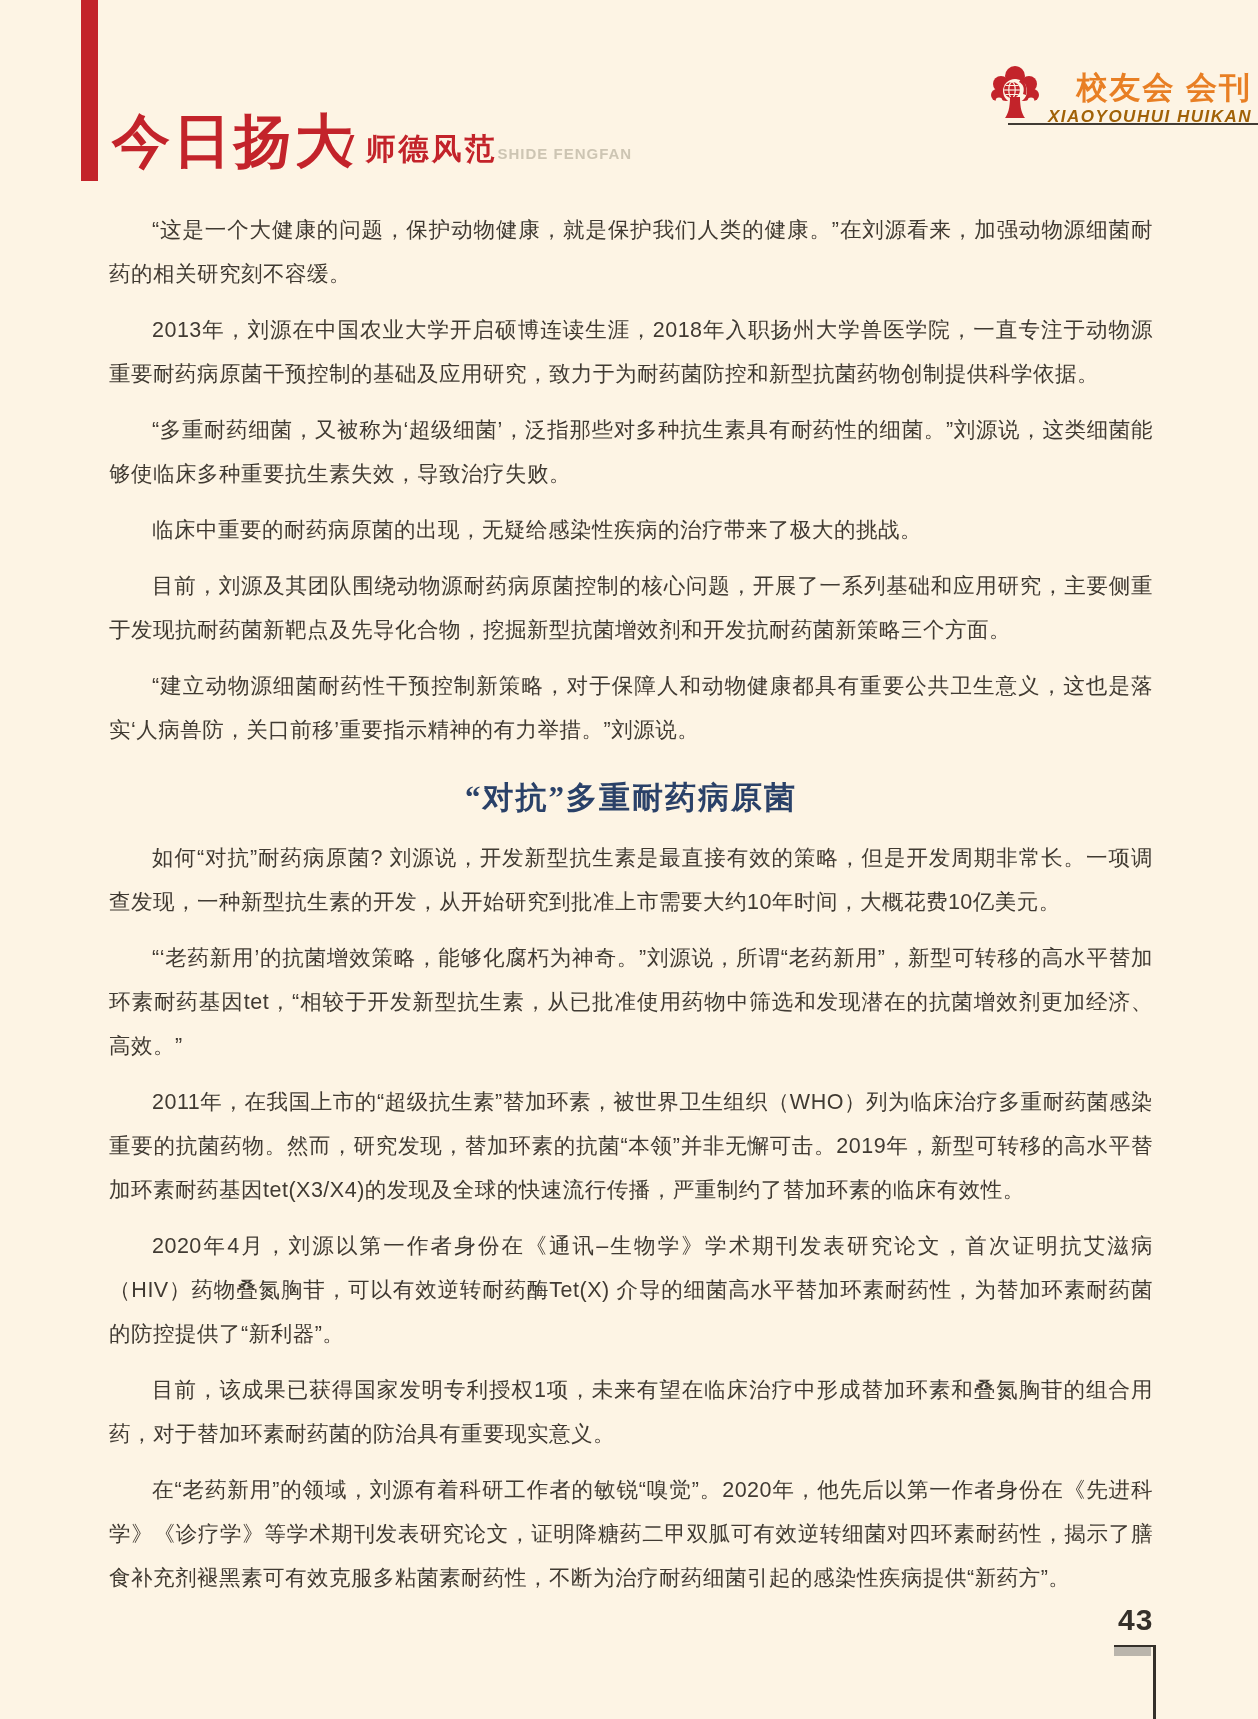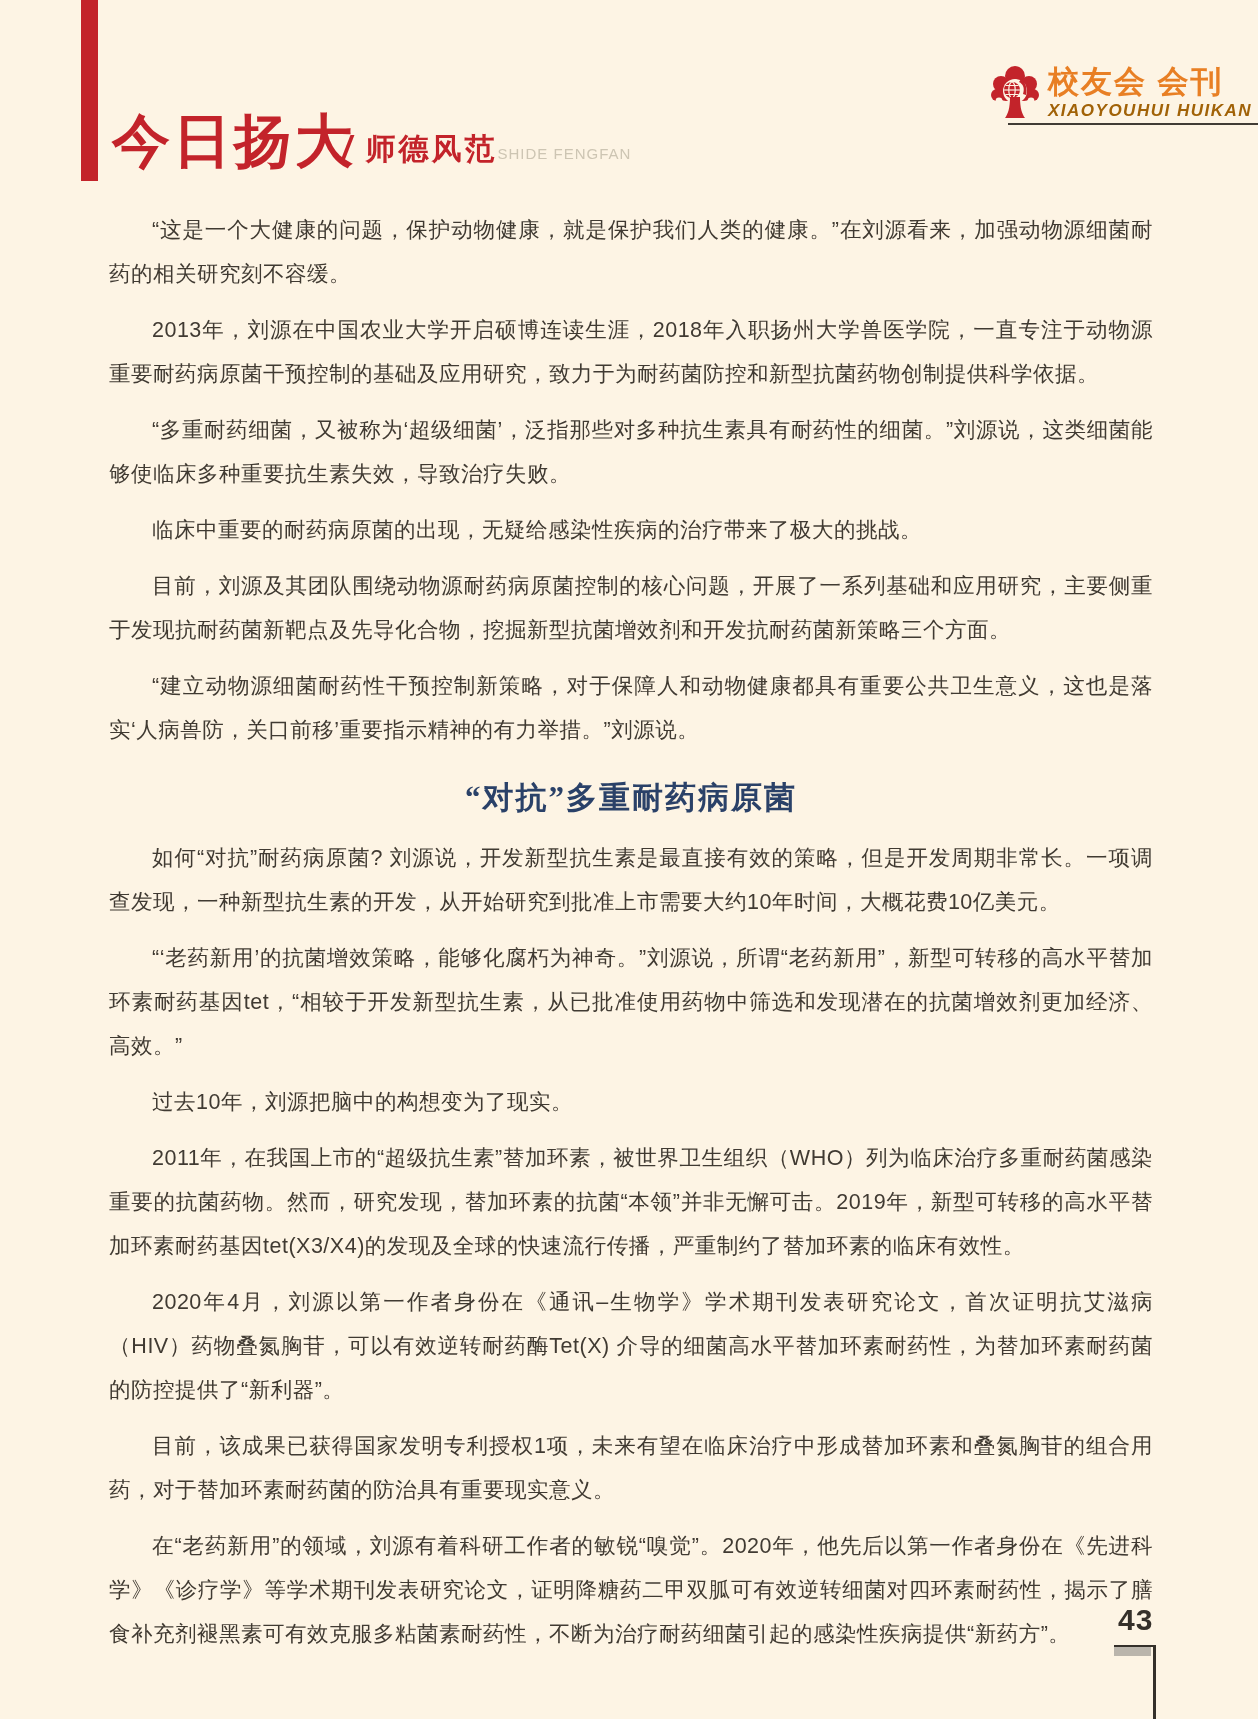--- a/index.html
+++ b/index.html
@@ -8,26 +8,26 @@
     background:#fdf4e4;overflow:hidden;
     font-family:"Liberation Sans","DejaVu Sans",sans-serif;
   }
   
   .red-bar{position:absolute;left:81px;top:0;width:17px;height:181px;background:#c3232a;}
   .masthead{position:absolute;left:112px;top:112px;font-size:58px;line-height:58px;
     font-weight:900;color:#c3232a;letter-spacing:3px;white-space:nowrap;}
   .section-row{position:absolute;left:342px;top:128px;display:flex;align-items:baseline;white-space:nowrap;}
   .section-slash{color:#c3232a;font-size:34px;font-weight:700;font-style:italic;margin-right:14px;}
   .section-cn{color:#c3232a;font-size:30px;font-weight:900;letter-spacing:3px;}
-  .section-en{color:#cdc5b3;font-size:15px;font-weight:400;letter-spacing:1px;text-align:right;}
+  .section-en{color:#cdc5b3;font-size:15px;font-weight:700;letter-spacing:1px;text-align:right;}
   .journal{position:absolute;right:0;top:65px;width:268px;}
   .journal-inner{display:flex;align-items:flex-start;}
   .logo-box{width:50px;height:56px;margin-right:8px;flex:0 0 auto;}
   .journal-text{display:flex;flex-direction:column;}
-  .journal-cn{color:#e87f24;font-size:31px;font-weight:900;letter-spacing:2px;white-space:nowrap;line-height:34px;}
+  .journal-cn{color:#e87f24;font-size:31px;font-weight:900;letter-spacing:2px;white-space:nowrap;line-height:34px;margin-top:6px;text-align:right;}
   .journal-en{color:#a16207;font-size:17px;font-weight:700;font-style:italic;letter-spacing:1.5px;margin-top:2px;white-space:nowrap;text-align:right;}
   .journal-rule{position:absolute;left:1008px;top:123px;width:250px;height:2px;background:#413c35;}
   
   .article{position:absolute;left:97px;top:196px;width:1068px;color:#403a32;}
   .article p{margin:12px;font-size:21.5px;line-height:44px;text-indent:2em;
     text-align:justify;letter-spacing:0.5px;}
   .article h2{margin:26px 0 18px 0;text-align:center;color:#2a4168;
     font-family:"Liberation Serif","DejaVu Serif",serif;
     font-size:31px;font-weight:900;letter-spacing:2px;line-height:40px;}
   
@@ -90,21 +90,20 @@
   <p>2013年，刘源在中国农业大学开启硕博连读生涯，2018年入职扬州大学兽医学院，一直专注于动物源重要耐药病原菌干预控制的基础及应用研究，致力于为耐药菌防控和新型抗菌药物创制提供科学依据。</p>
   <p>“多重耐药细菌，又被称为‘超级细菌’，泛指那些对多种抗生素具有耐药性的细菌。”刘源说，这类细菌能够使临床多种重要抗生素失效，导致治疗失败。</p>
   <p>临床中重要的耐药病原菌的出现，无疑给感染性疾病的治疗带来了极大的挑战。</p>
   <p>目前，刘源及其团队围绕动物源耐药病原菌控制的核心问题，开展了一系列基础和应用研究，主要侧重于发现抗耐药菌新靶点及先导化合物，挖掘新型抗菌增效剂和开发抗耐药菌新策略三个方面。</p>
   <p>“建立动物源细菌耐药性干预控制新策略，对于保障人和动物健康都具有重要公共卫生意义，这也是落实‘人病兽防，关口前移’重要指示精神的有力举措。”刘源说。</p>
 
   <h2>“对抗”多重耐药病原菌</h2>
 
   <p>如何“对抗”耐药病原菌? 刘源说，开发新型抗生素是最直接有效的策略，但是开发周期非常长。一项调查发现，一种新型抗生素的开发，从开始研究到批准上市需要大约10年时间，大概花费10亿美元。</p>
   <p>“‘老药新用’的抗菌增效策略，能够化腐朽为神奇。”刘源说，所谓“老药新用”，新型可转移的高水平替加环素耐药基因tet，“相较于开发新型抗生素，从已批准使用药物中筛选和发现潜在的抗菌增效剂更加经济、高效。”</p>
-  <p>过去10年，刘源把脑中的构想变为了现实。</p>
   <p>2011年，在我国上市的“超级抗生素”替加环素，被世界卫生组织（WHO）列为临床治疗多重耐药菌感染重要的抗菌药物。然而，研究发现，替加环素的抗菌“本领”并非无懈可击。2019年，新型可转移的高水平替加环素耐药基因tet(X3/X4)的发现及全球的快速流行传播，严重制约了替加环素的临床有效性。</p>
   <p>2020年4月，刘源以第一作者身份在《通讯–生物学》学术期刊发表研究论文，首次证明抗艾滋病（HIV）药物叠氮胸苷，可以有效逆转耐药酶Tet(X) 介导的细菌高水平替加环素耐药性，为替加环素耐药菌的防控提供了“新利器”。</p>
   <p>目前，该成果已获得国家发明专利授权1项，未来有望在临床治疗中形成替加环素和叠氮胸苷的组合用药，对于替加环素耐药菌的防治具有重要现实意义。</p>
   <p>在“老药新用”的领域，刘源有着科研工作者的敏锐“嗅觉”。2020年，他先后以第一作者身份在《先进科学》《诊疗学》等学术期刊发表研究论文，证明降糖药二甲双胍可有效逆转细菌对四环素耐药性，揭示了膳食补充剂褪黑素可有效克服多粘菌素耐药性，不断为治疗耐药细菌引起的感染性疾病提供“新药方”。</p>
 </div>
 
 <div class="page-number">43</div>
 <div class="corner-top"></div>
 <div class="corner-gray"></div>
 <div class="corner-vert"></div>

